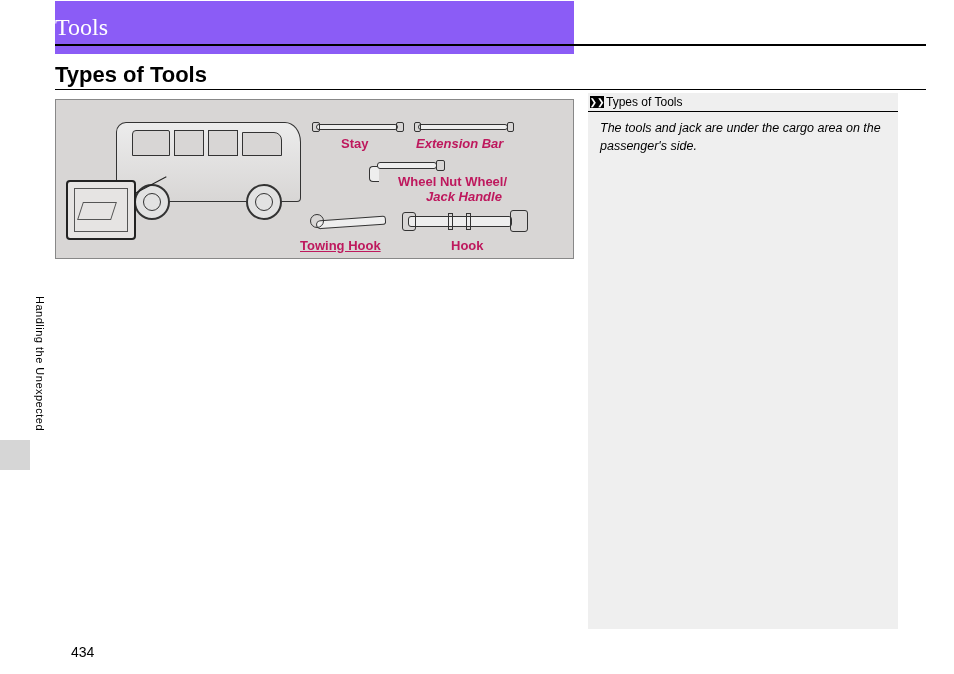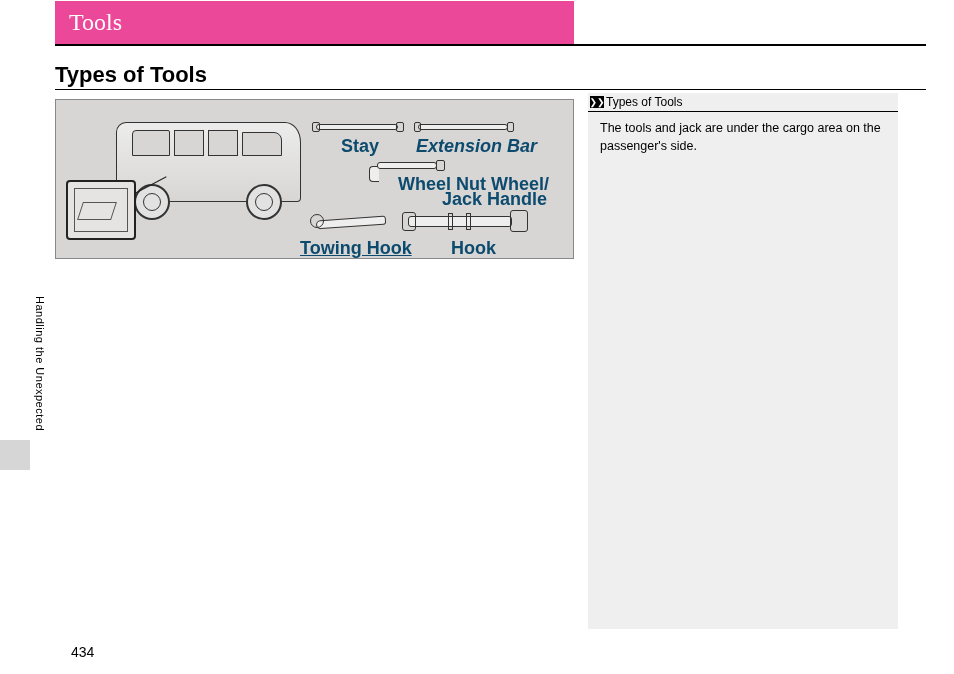--- a/index.html
+++ b/index.html
@@ -8,26 +8,26 @@
     height: 674px;
     background: #fff;
     font-family: "Arial", "Helvetica", sans-serif;
     position: relative;
     overflow: hidden;
   }
   .header-bar {
     position: absolute;
     left: 55px;
     top: 1px;
-    height: 43px;
+    height: 53px;
     width: 519px;
-    background: #ec4899;
+    background: #8b5cf6;
     display: flex;
     align-items: center;
-    padding-left: 14px;
+    padding-left: 0;
   }
   .header-bar span {
     color: #fff;
     font-size: 24px;
     font-family: Georgia, serif;
   }
   .header-underline {
     position: absolute;
     left: 55px;
     top: 44px;
@@ -54,23 +54,23 @@
     position: absolute;
     left: 55px;
     top: 99px;
     width: 519px;
     height: 160px;
     background: #d8d6d5;
     border: 1px solid #888;
   }
   .fig-label {
     position: absolute;
-    font-size: 18px;
+    font-size: 13px;
     font-weight: bold;
-    color: #0c4a6e;
+    color: #be185d;
     text-align: center;
     white-space: nowrap;
   }
   .side-tab {
     position: absolute;
     left: 32px;
     top: 296px;
     width: 14px;
     font-size: 11px;
     writing-mode: vertical-rl;
@@ -108,20 +108,21 @@
     font-size: 9px;
     display: inline-flex;
     align-items: center;
     justify-content: center;
     margin-right: 2px;
   }
   .sidebar-body {
     font-size: 12.5px;
     padding: 8px 12px;
     line-height: 1.4;
+    font-style: italic;
   }
   .page-number {
     position: absolute;
     left: 30px;
     bottom: 14px;
     font-size: 14px;
     margin-left: 41px;
   }
   
   .vehicle {
@@ -198,21 +199,21 @@
 
   <div class="tool" style="left:362px; top:24px; width:90px; height:6px;"></div>
   <div style="position:absolute; left:358px; top:22px; width:7px; height:10px; border:1.5px solid #333; border-radius:2px;"></div>
   <div style="position:absolute; left:451px; top:22px; width:7px; height:10px; border:1.5px solid #333; border-radius:2px;"></div>
   <span class="fig-label" style="left:360px; top:36px;font-style:italic;">Extension Bar</span>
 
   <div class="handle-bend" style="left:313px; top:66px;"></div>
   <div class="tool" style="left:321px; top:62px; width:60px; height:7px;"></div>
   <div style="position:absolute; left:380px; top:60px; width:9px; height:11px; border:1.5px solid #333; border-radius:2px;"></div>
   <span class="fig-label" style="left:342px; top:74px;">Wheel Nut Wheel/</span>
-  <span class="fig-label" style="left:386px; top:89px;">Jack Handle</span>
+  <span class="fig-label" style="left:370px; top:89px;font-style:italic;">Jack Handle</span>
 
   <div class="tool" style="left:260px; top:118px; width:70px; height:9px; border-radius:5px 3px 3px 5px; transform:rotate(-4deg);"></div>
   <div style="position:absolute; left:254px; top:114px; width:14px; height:14px; border:1.5px solid #333; border-radius:50%;"></div>
   <span class="fig-label" style="left:244px; top:138px;text-decoration:underline;">Towing Hook</span>
 
   <div class="tool" style="left:352px; top:116px; width:104px; height:11px; border-radius:3px;"></div>
   <div style="position:absolute; left:346px; top:112px; width:14px; height:19px; border:1.5px solid #333; border-radius:3px;"></div>
   <div style="position:absolute; left:454px; top:110px; width:18px; height:22px; border:1.5px solid #333; border-radius:3px;"></div>
   <div style="position:absolute; left:392px; top:113px; width:5px; height:17px; border:1px solid #333;"></div>
   <div style="position:absolute; left:410px; top:113px; width:5px; height:17px; border:1px solid #333;"></div>

